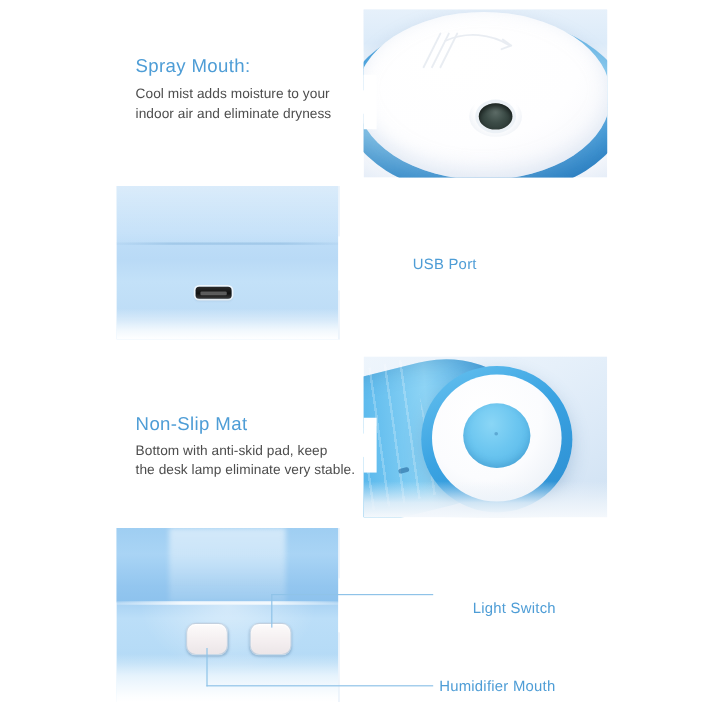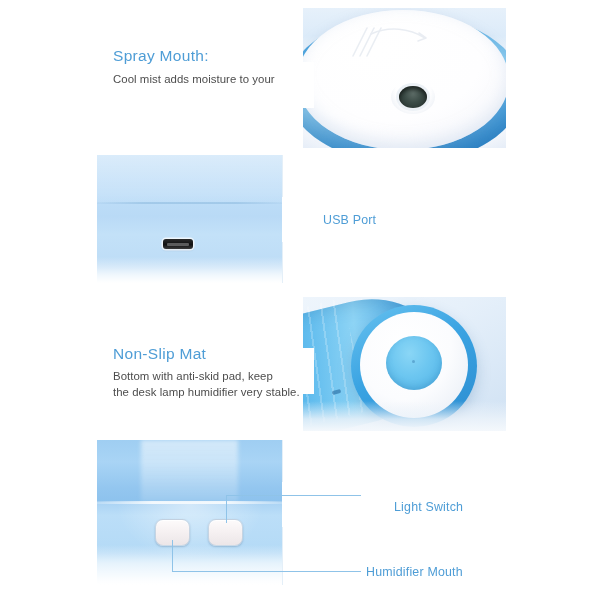--- a/index.html
+++ b/index.html
@@ -234,46 +234,47 @@
 
   <div class="notch" style="left:294px;top:62px;">
     <svg viewBox="0 0 20 46">
         <polygon points="20,0 20,46 9,46 9,33 0,23 9,13 9,0" fill="#ffffff"></polygon>
       </svg>
   </div>
 
   <div class="heading" style="left:113px;top:47px;">Spray Mouth:</div>
   <div class="body-text" style="left:113px;top:72px;width:190px;">
     <div>Cool mist adds moisture to your</div>
+    <div>indoor air and eliminate dryness</div>
   </div>
 
   <div class="panel" id="panel-usb">
     <div class="panel-inner">
       <div class="bg"></div>
       <div class="sheen"></div>
       <div class="seam"></div>
       <div class="base-shadow"></div>
       <div class="usb"></div>
     </div>
   </div>
 
   <div class="notch" style="left:282px;top:196px;">
     <svg viewBox="0 0 20 46">
         <polygon points="0,0 0,46 11,46 11,33 20,23 11,13 11,0" fill="#ffffff"></polygon>
       </svg>
   </div>
   <div class="outline" style="left:282px;top:155px;width:1px;height:42px;border:0;background:#e4eff8;"></div>
   <div class="outline" style="left:282px;top:242px;width:1px;height:41px;border:0;background:#e4eff8;"></div>
 
-  <div class="callout-label" style="left:323px;top:213px;">USB Port</div>
+  <div class="callout-label" style="left:344px;top:213px;">USB Port</div>
 
   <div class="heading" style="left:113px;top:345px;text-align:center;">Non-Slip Mat</div>
   <div class="body-text" style="left:113px;top:369px;width:200px;">
     <div>Bottom with anti-skid pad, keep</div>
-    <div>the desk lamp humidifier very stable.</div>
+    <div>the desk lamp eliminate very stable.</div>
   </div>
 
   <div class="panel" id="panel-mat">
     <div class="panel-inner">
       <div class="bg"></div>
       <div class="cyl"></div>
       <div class="ribs"></div>
       <div class="vent"></div>
       <div class="ring"></div>
       <div class="white-disc"></div>

